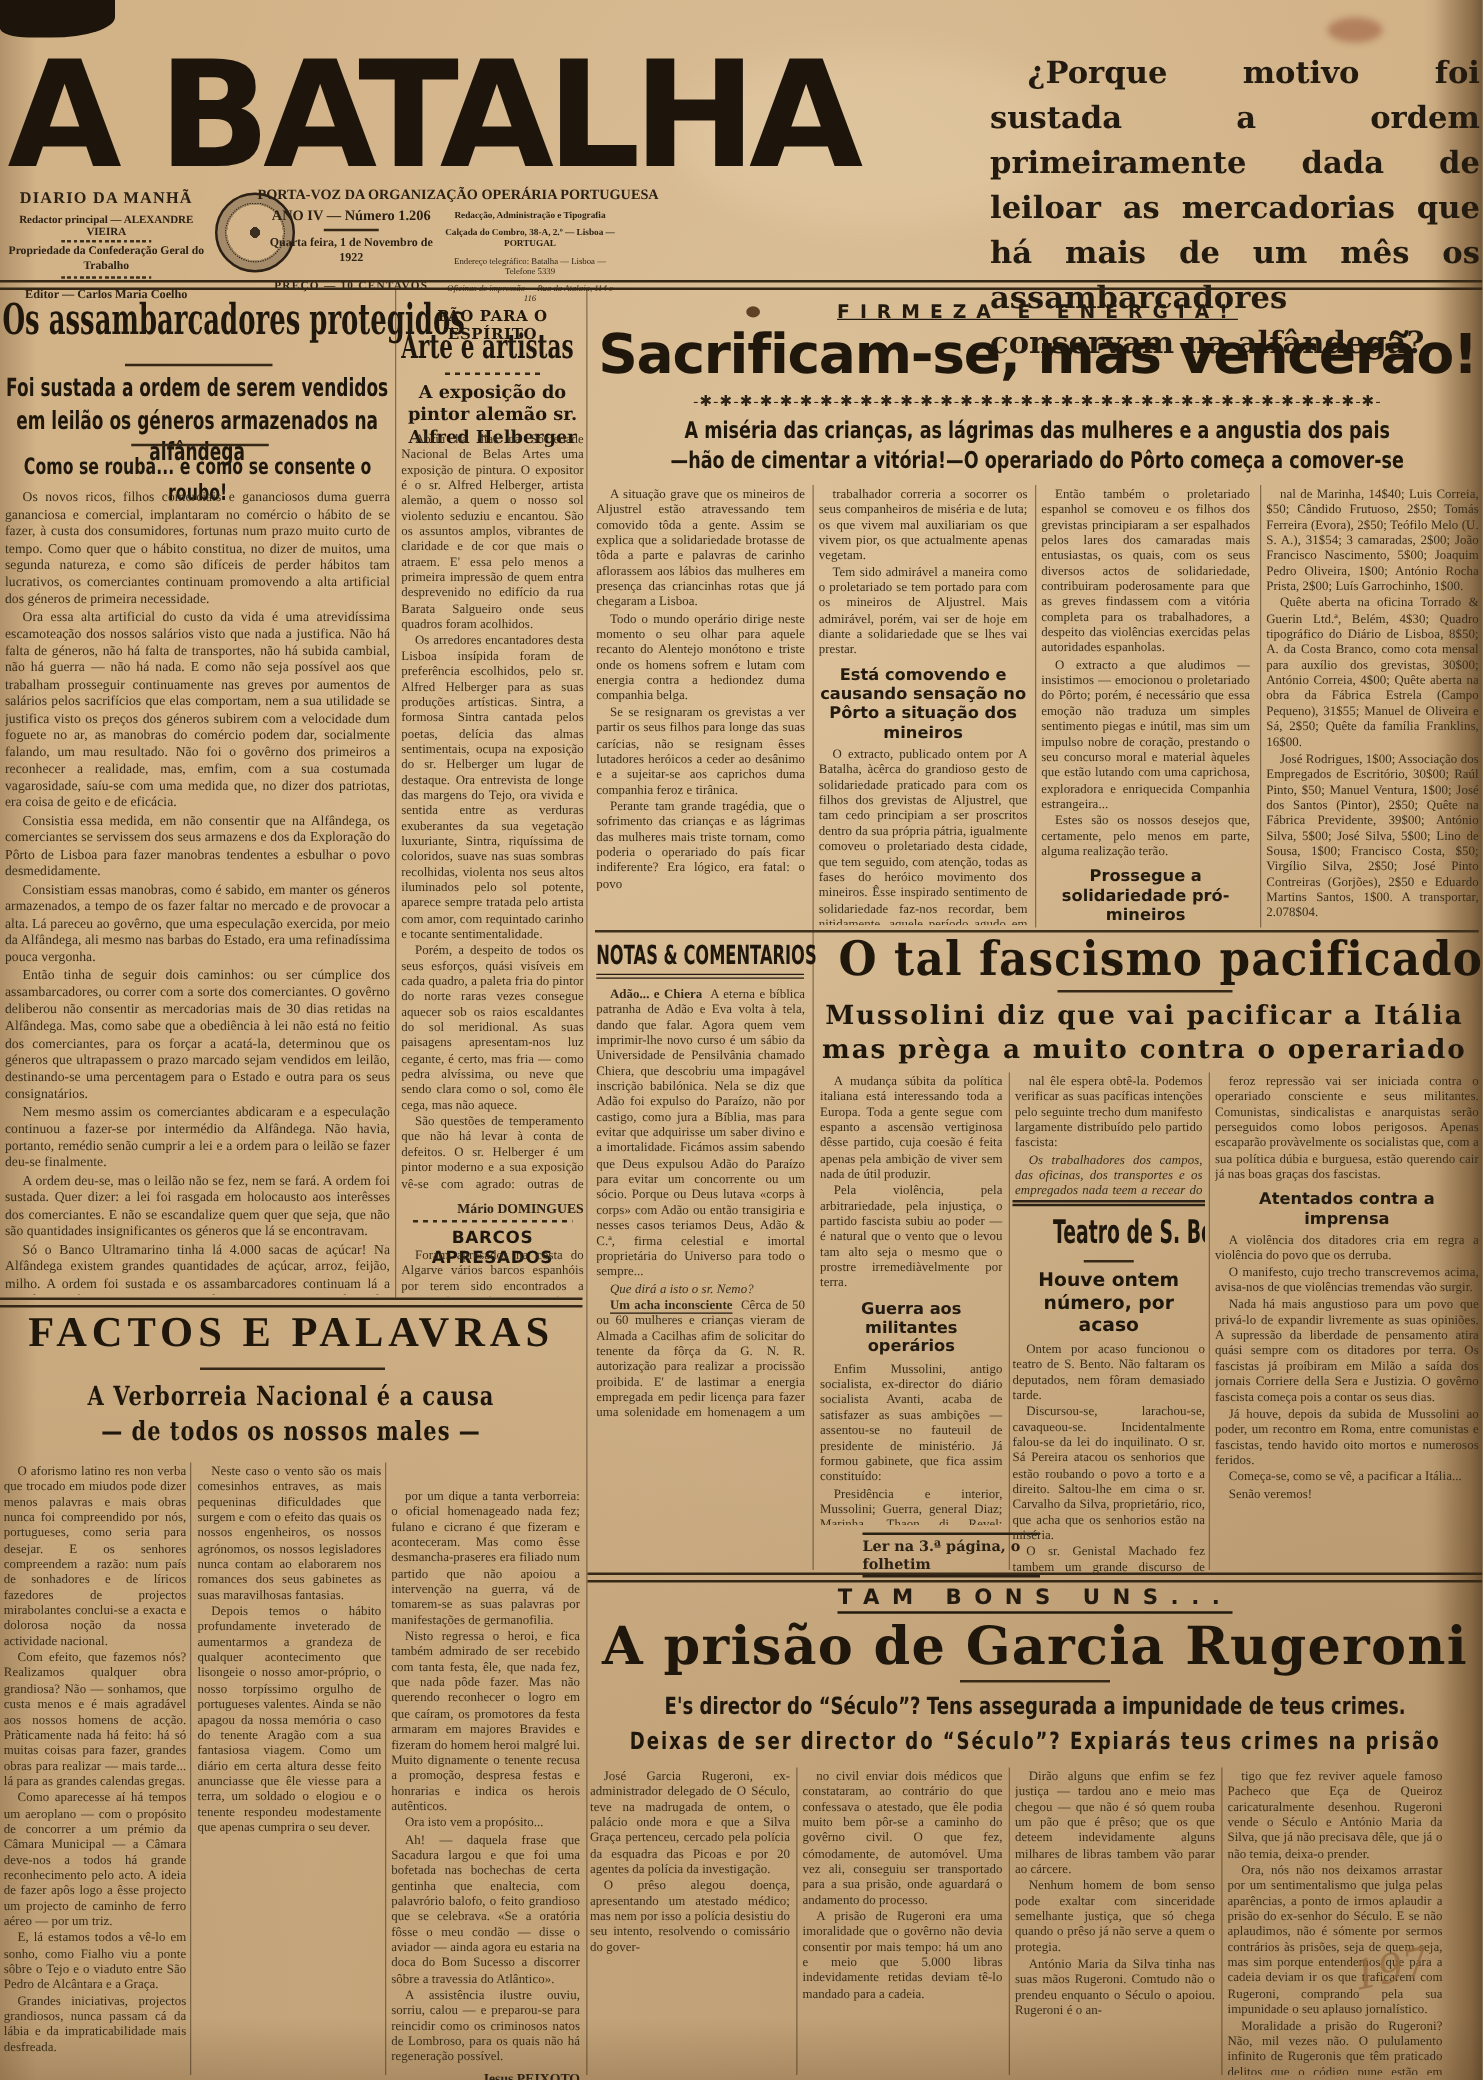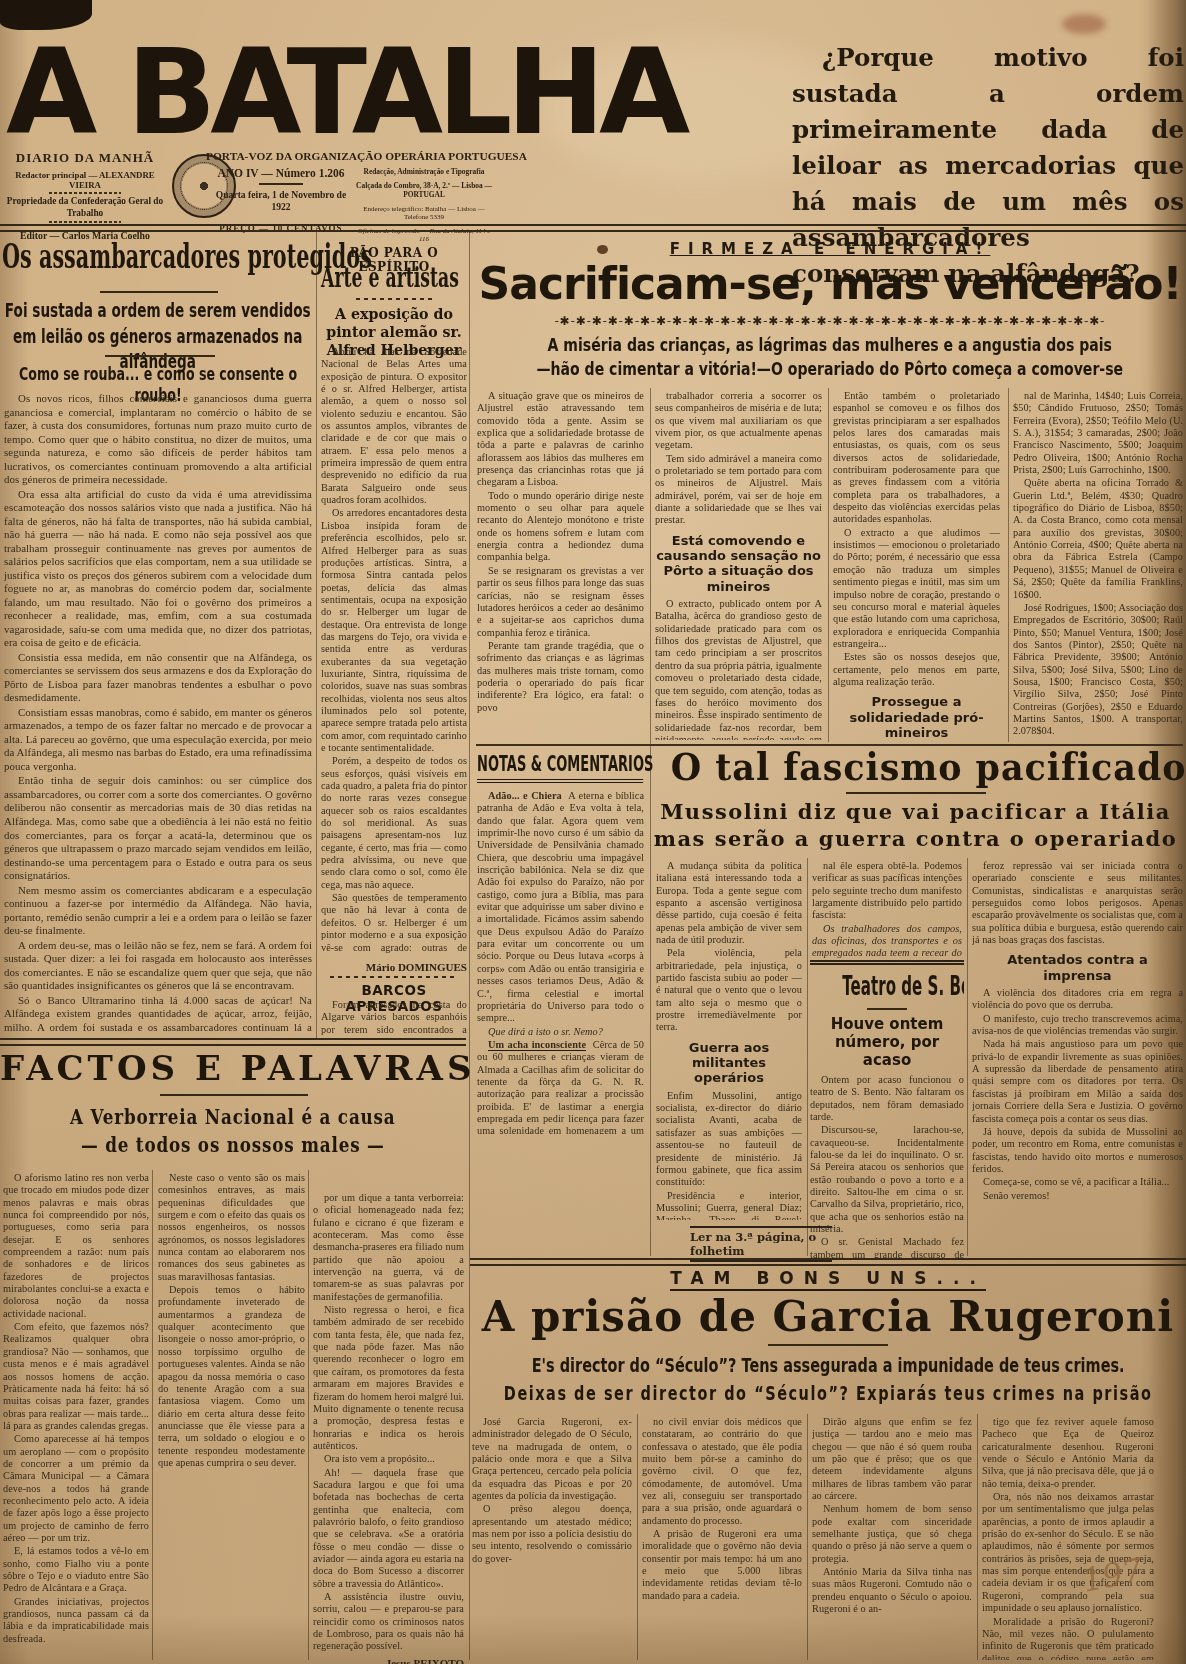--- a/index.html
+++ b/index.html
@@ -203,21 +203,21 @@
          <span>Cêrca de 50 ou 60 mulheres e crianças vieram de Almada a Cacilhas afim de solicitar do tenente da fôrça da G. N. R. autorização para realizar a procissão proibida. E' de lastimar a energia empregada em pedir licença para fazer uma solenidade em homenagem a um Deus fantasmagórico estranho, cego e surdo aos seus sofrimentos, promovida pelos detentores duma religião que lhes aconselha resignação para suportar a sua miséria. Mas, enfim, a maior desgraça que pode acontecer aos de baixo é aceitar como boa a situação dolorosa e iníqua a que os de cima egoísticamente os condenaram.</span></p>
     </div>
   </section>
 
   <section>
     <div class="abs" style="left:646px;top:744px;width:538px;text-align:center;">
       <span class="nowrap serif hl" style="display:inline-block;font-size:38px;transform:scaleX(.92);transform-origin:center top;letter-spacing:1px;color:#1f170c;">O tal fascismo pacificador...</span>
     </div>
     <div class="rule-c" style="left:846px;top:792px;width:140px;"></div>
     <div class="abs center serif hl" style="left:648px;top:799px;width:535px;font-size:21px;letter-spacing:1.5px;">Mussolini diz que vai pacificar a Itália</div>
-    <div class="abs center serif hl" style="left:648px;top:826px;width:535px;font-size:21px;letter-spacing:1.5px;">mas serão a guerra contra o operariado</div>
+    <div class="abs center serif hl" style="left:648px;top:826px;width:535px;font-size:21px;letter-spacing:1.5px;">mas prèga a muito contra o operariado</div>
 
     <div class="bt" style="left:656px;top:860px;width:146px;height:360px;">
       <div>
           <p>A mudança súbita da política italiana está interessando toda a Europa. Toda a gente segue com espanto a ascensão vertiginosa dêsse partido, cuja coesão é feita apenas pela ambição de viver sem nada de útil produzir.</p>
           <p>Pela violência, pela arbitrariedade, pela injustiça, o partido fascista subiu ao poder — é natural que o vento que o levou tam alto seja o mesmo que o prostre irremediàvelmente por terra.</p>
         </div>
       <div class="sub">Guerra aos militantes operários</div>
       <div>
           <p>Enfim Mussolini, antigo socialista, ex-director do diário socialista Avanti, acaba de satisfazer as suas ambições — assentou-se no fauteuil de presidente de ministério. Já formou gabinete, que fica assim constituído:</p>
           <p>Presidência e interior, Mussolini; Guerra, general Diaz; Marinha, Thaon di Revel; Colónias, Federzorni; Justiça, Oviglio; Finanças, De Stefani; Instrução Pública, Gentile; Comércio e Indústria, Rossi; Trabalho, Gavazzoni; Correios, Cesaro; Regiões Libertadas, Giurati.</p>
@@ -262,21 +262,21 @@
     <div class="center sans hl" style="font-size:15px;line-height:1.2;margin-bottom:5px;">Houve ontem número, por acaso</div>
     <div class="bt" style="position:static;height:200px;width:154px;">
         <p>Ontem por acaso funcionou o teatro de S. Bento. Não faltaram os deputados, nem fôram demasiado tarde.</p>
         <p>Discursou-se, larachou-se, cavaqueou-se. Incidentalmente falou-se da lei do inquilinato. O sr. Sá Pereira atacou os senhorios que estão roubando o povo a torto e a direito. Saltou-lhe em cima o sr. Carvalho da Silva, proprietário, rico, que acha que os senhorios estão na miséria.</p>
         <p>O sr. Genistal Machado fez tambem um grande discurso de ataque ao govêrno, a que ninguem prestou atenção.</p>
       </div>
   </section>
 
   <section>
     <div class="hr2" style="left:0;top:1038px;width:466px;"></div>
-    <div class="abs center nowrap serif hl" style="left:0;top:1048px;width:466px;font-size:34px;letter-spacing:4px;color:#1f170c;">FACTOS E PALAVRAS</div>
+    <div class="abs center nowrap serif hl" style="left:0;top:1048px;width:466px;font-size:34px;letter-spacing:4px;color:#1f170c;font-family:Liberation Serif, serif;">FACTOS E PALAVRAS</div>
     <div class="rule-c" style="left:160px;top:1094px;width:148px;"></div>
     <div class="abs" style="left:0;top:1104px;">
       <div class="cx serif center hl" style="font-size:21px;letter-spacing:1px;transform:scaleX(.8);width:582px;">A Verborreia Nacional é a causa</div>
     </div>
     <div class="abs" style="left:0;top:1132px;">
       <div class="cx serif center hl" style="font-size:21px;letter-spacing:1px;transform:scaleX(.8);width:582px;">— de todos os nossos males —</div>
     </div>
     <div class="bt" style="left:3px;top:1172px;width:146px;height:488px;">
         <p>O aforismo latino res non verba que trocado em miudos pode dizer menos palavras e mais obras nunca foi compreendido por nós, portugueses, como seria para desejar. E os senhores compreendem a razão: num país de sonhadores e de líricos fazedores de projectos mirabolantes conclui-se a exacta e dolorosa noção da nossa actividade nacional.</p>
         <p>Com efeito, que fazemos nós? Realizamos qualquer obra grandiosa? Não — sonhamos, que custa menos e é mais agradável aos nossos homens de acção. Pràticamente nada há feito: há só muitas coisas para fazer, grandes obras para realizar — mais tarde... lá para as grandes calendas gregas.</p>

